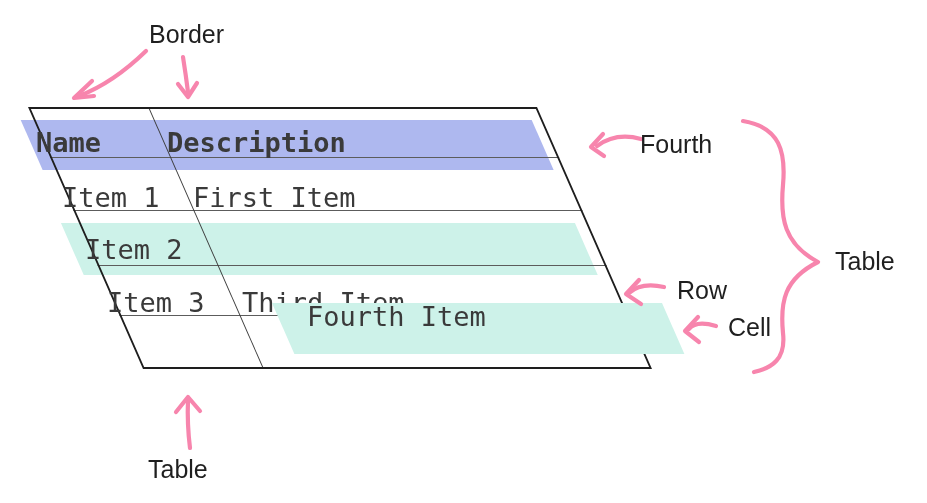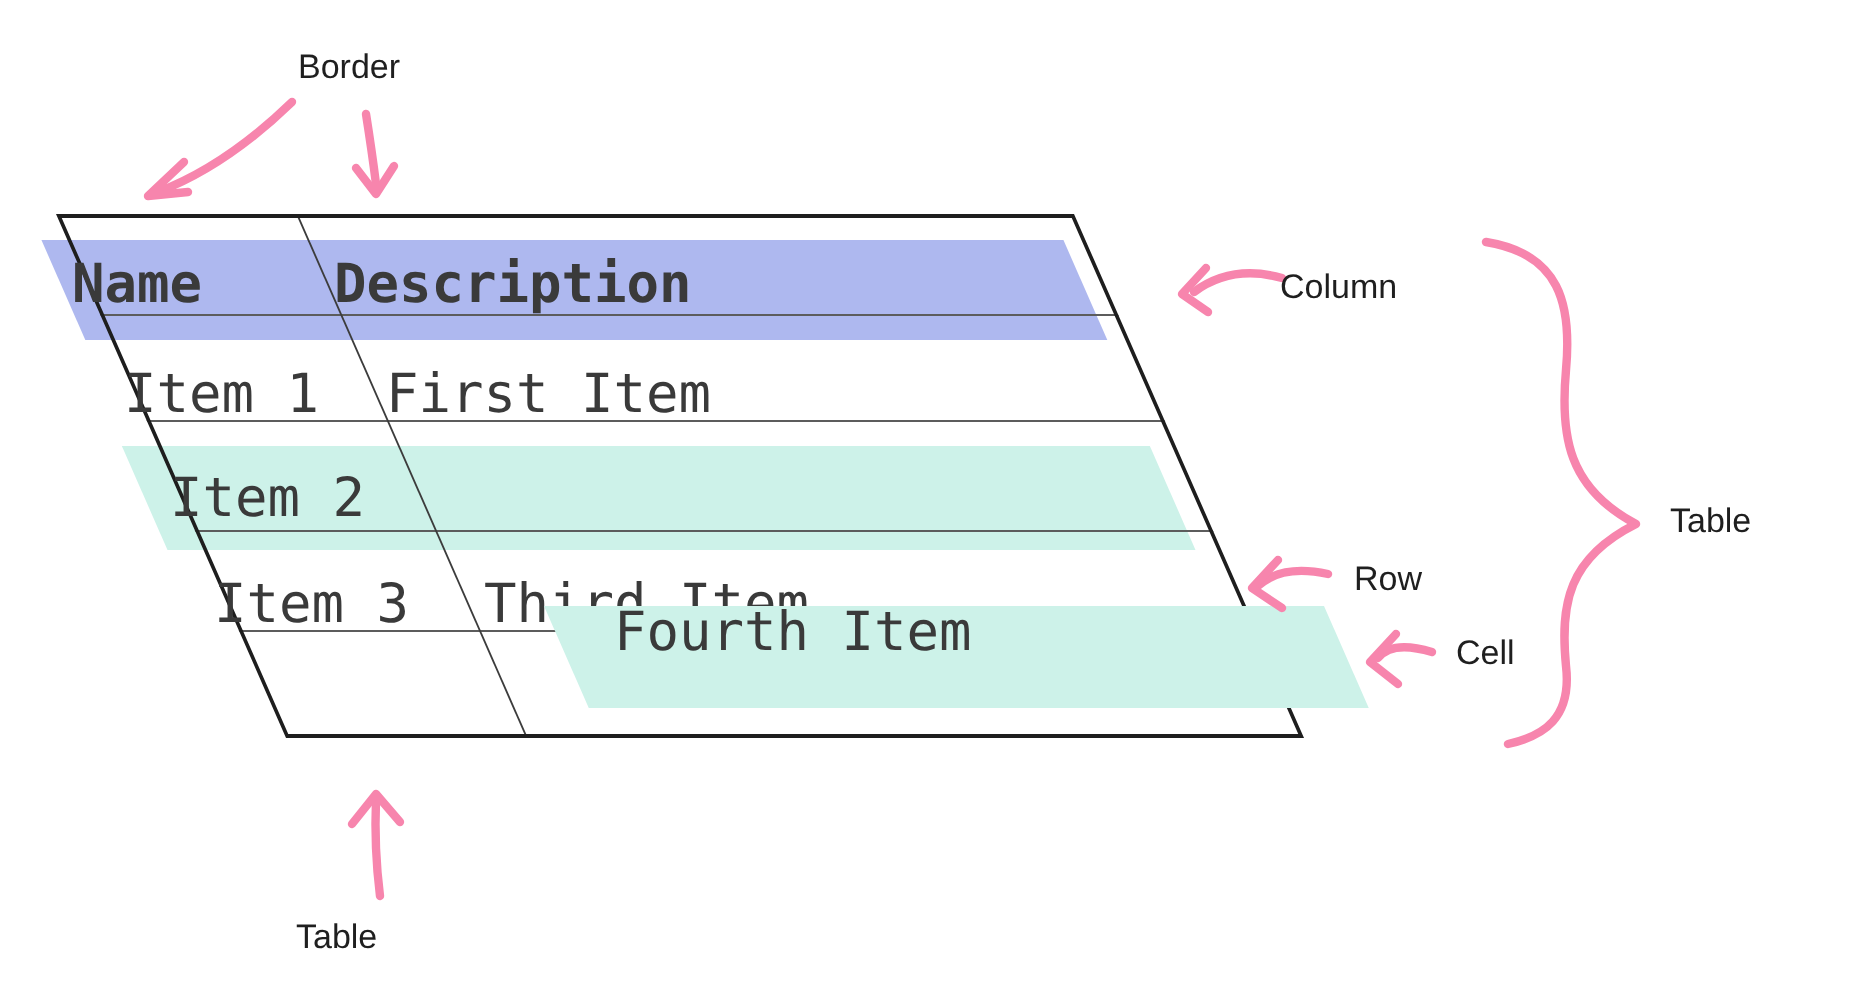--- a/index.html
+++ b/index.html
@@ -44,21 +44,21 @@
   .mono.bold{font-weight:bold;}
   .t-name{left:36px;top:127px;} .t-desc{left:167px;top:127px;}
   .t-i1{left:62px;top:182px;}  .t-d1{left:193px;top:182px;}
   .t-i2{left:85px;top:234px;}  .t-d2{left:222px;top:234px;}
   .t-i3{left:107px;top:287px;} .t-d3{left:242px;top:287px;}
   .t-d4{left:307px;top:301px;z-index:4;}
   
   .anno-svg{position:absolute;left:0;top:0;z-index:5;pointer-events:none;}
   .anno-svg path{fill:none;stroke:var(--annotation-pink);stroke-width:4.2;stroke-linecap:round;stroke-linejoin:round;}
   .label{
-    position:absolute;font-size:17px;line-height:28px;color:var(--label-text);
+    position:absolute;font-size:25px;line-height:28px;color:var(--label-text);
     white-space:nowrap;z-index:6;text-align:center;
   }
   .lbl-border{left:149px;top:20px;}
   .lbl-header{left:640px;top:130px;}
   .lbl-table{left:835px;top:247px;}
   .lbl-row{left:677px;top:276px;}
   .lbl-cell{left:728px;top:313px;}
   .lbl-column{left:148px;top:455px;}
 </style>
 </head>
@@ -112,18 +112,18 @@
     <g>
       <path d="M190,448 Q187,424 188,400"></path>
       <path d="M176,412 L188,397 L200,411"></path>
     </g>
     <g>
       <path d="M743,121 C780,127 786,152 783,185 C780,218 784,244 818,262 C784,279 780,302 783,333 C786,359 772,368 754,372"></path>
     </g>
   </svg>
 
   <div class="label lbl-border">Border</div>
-  <div class="label lbl-header">Column</div>
+  <div class="label lbl-header">Fourth</div>
   <div class="label lbl-table">Table</div>
   <div class="label lbl-row">Row</div>
   <div class="label lbl-cell">Cell</div>
   <div class="label lbl-column">Table</div>
 </div>
 
 </body></html>

